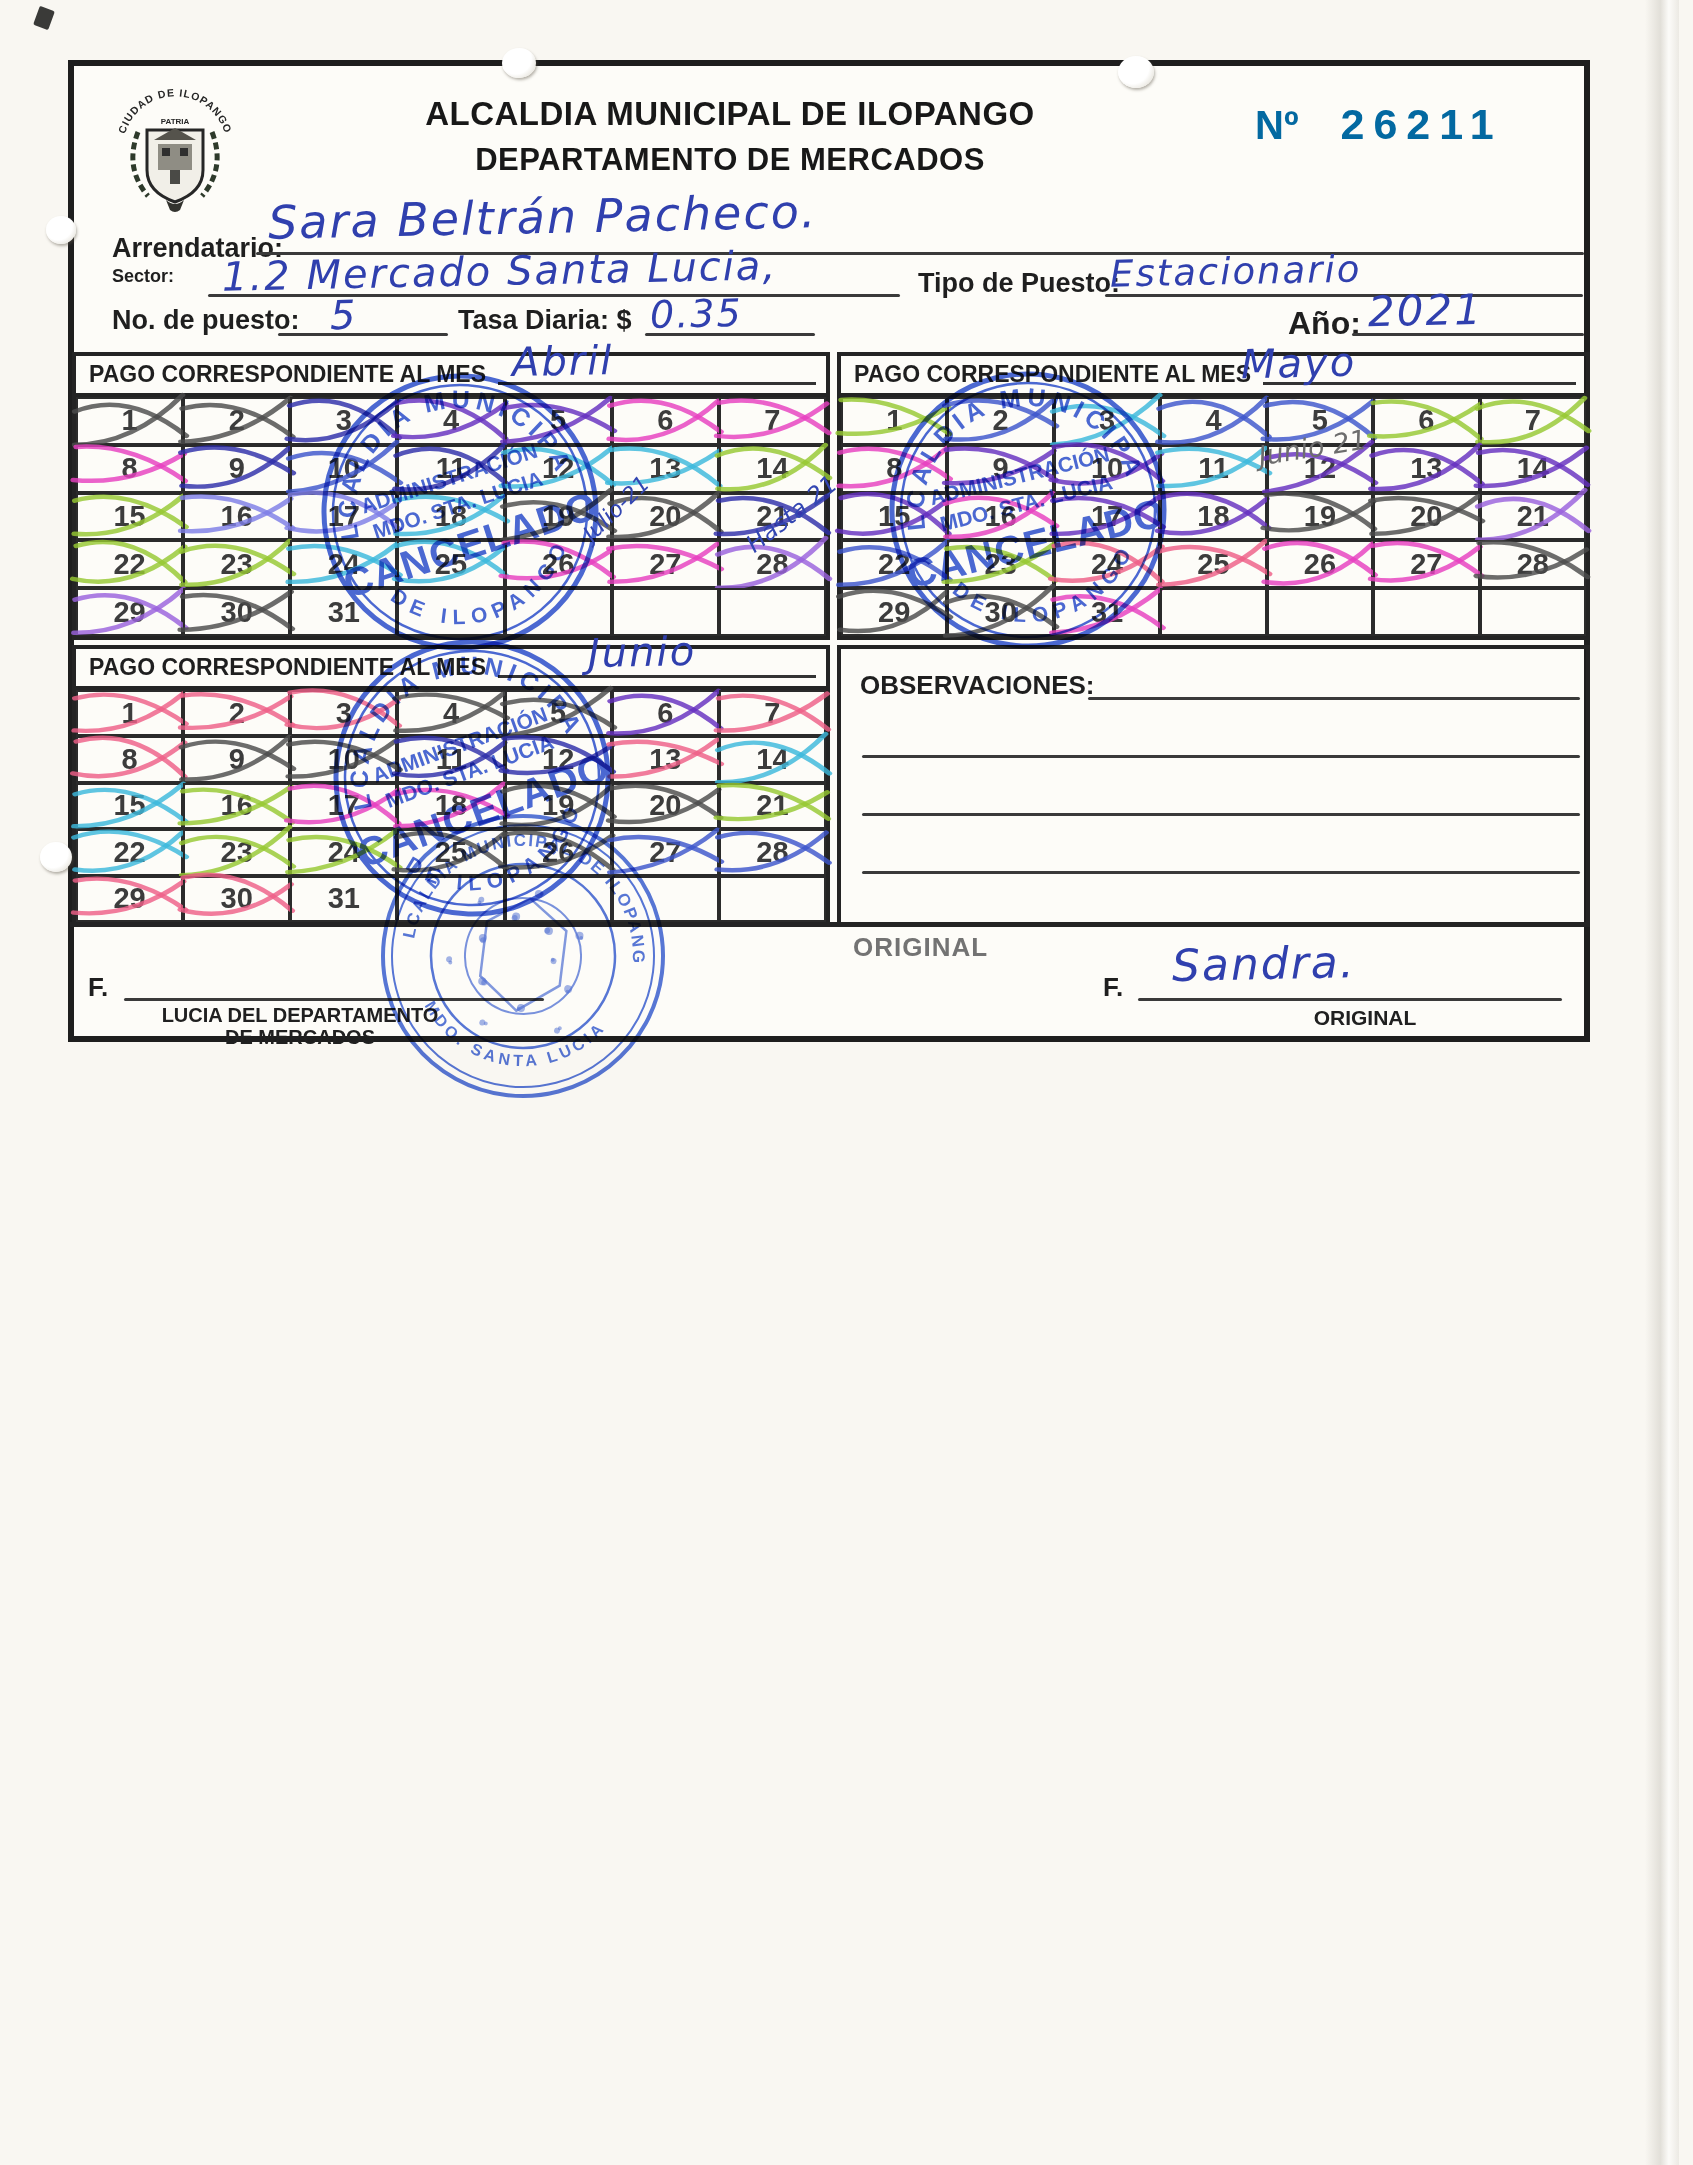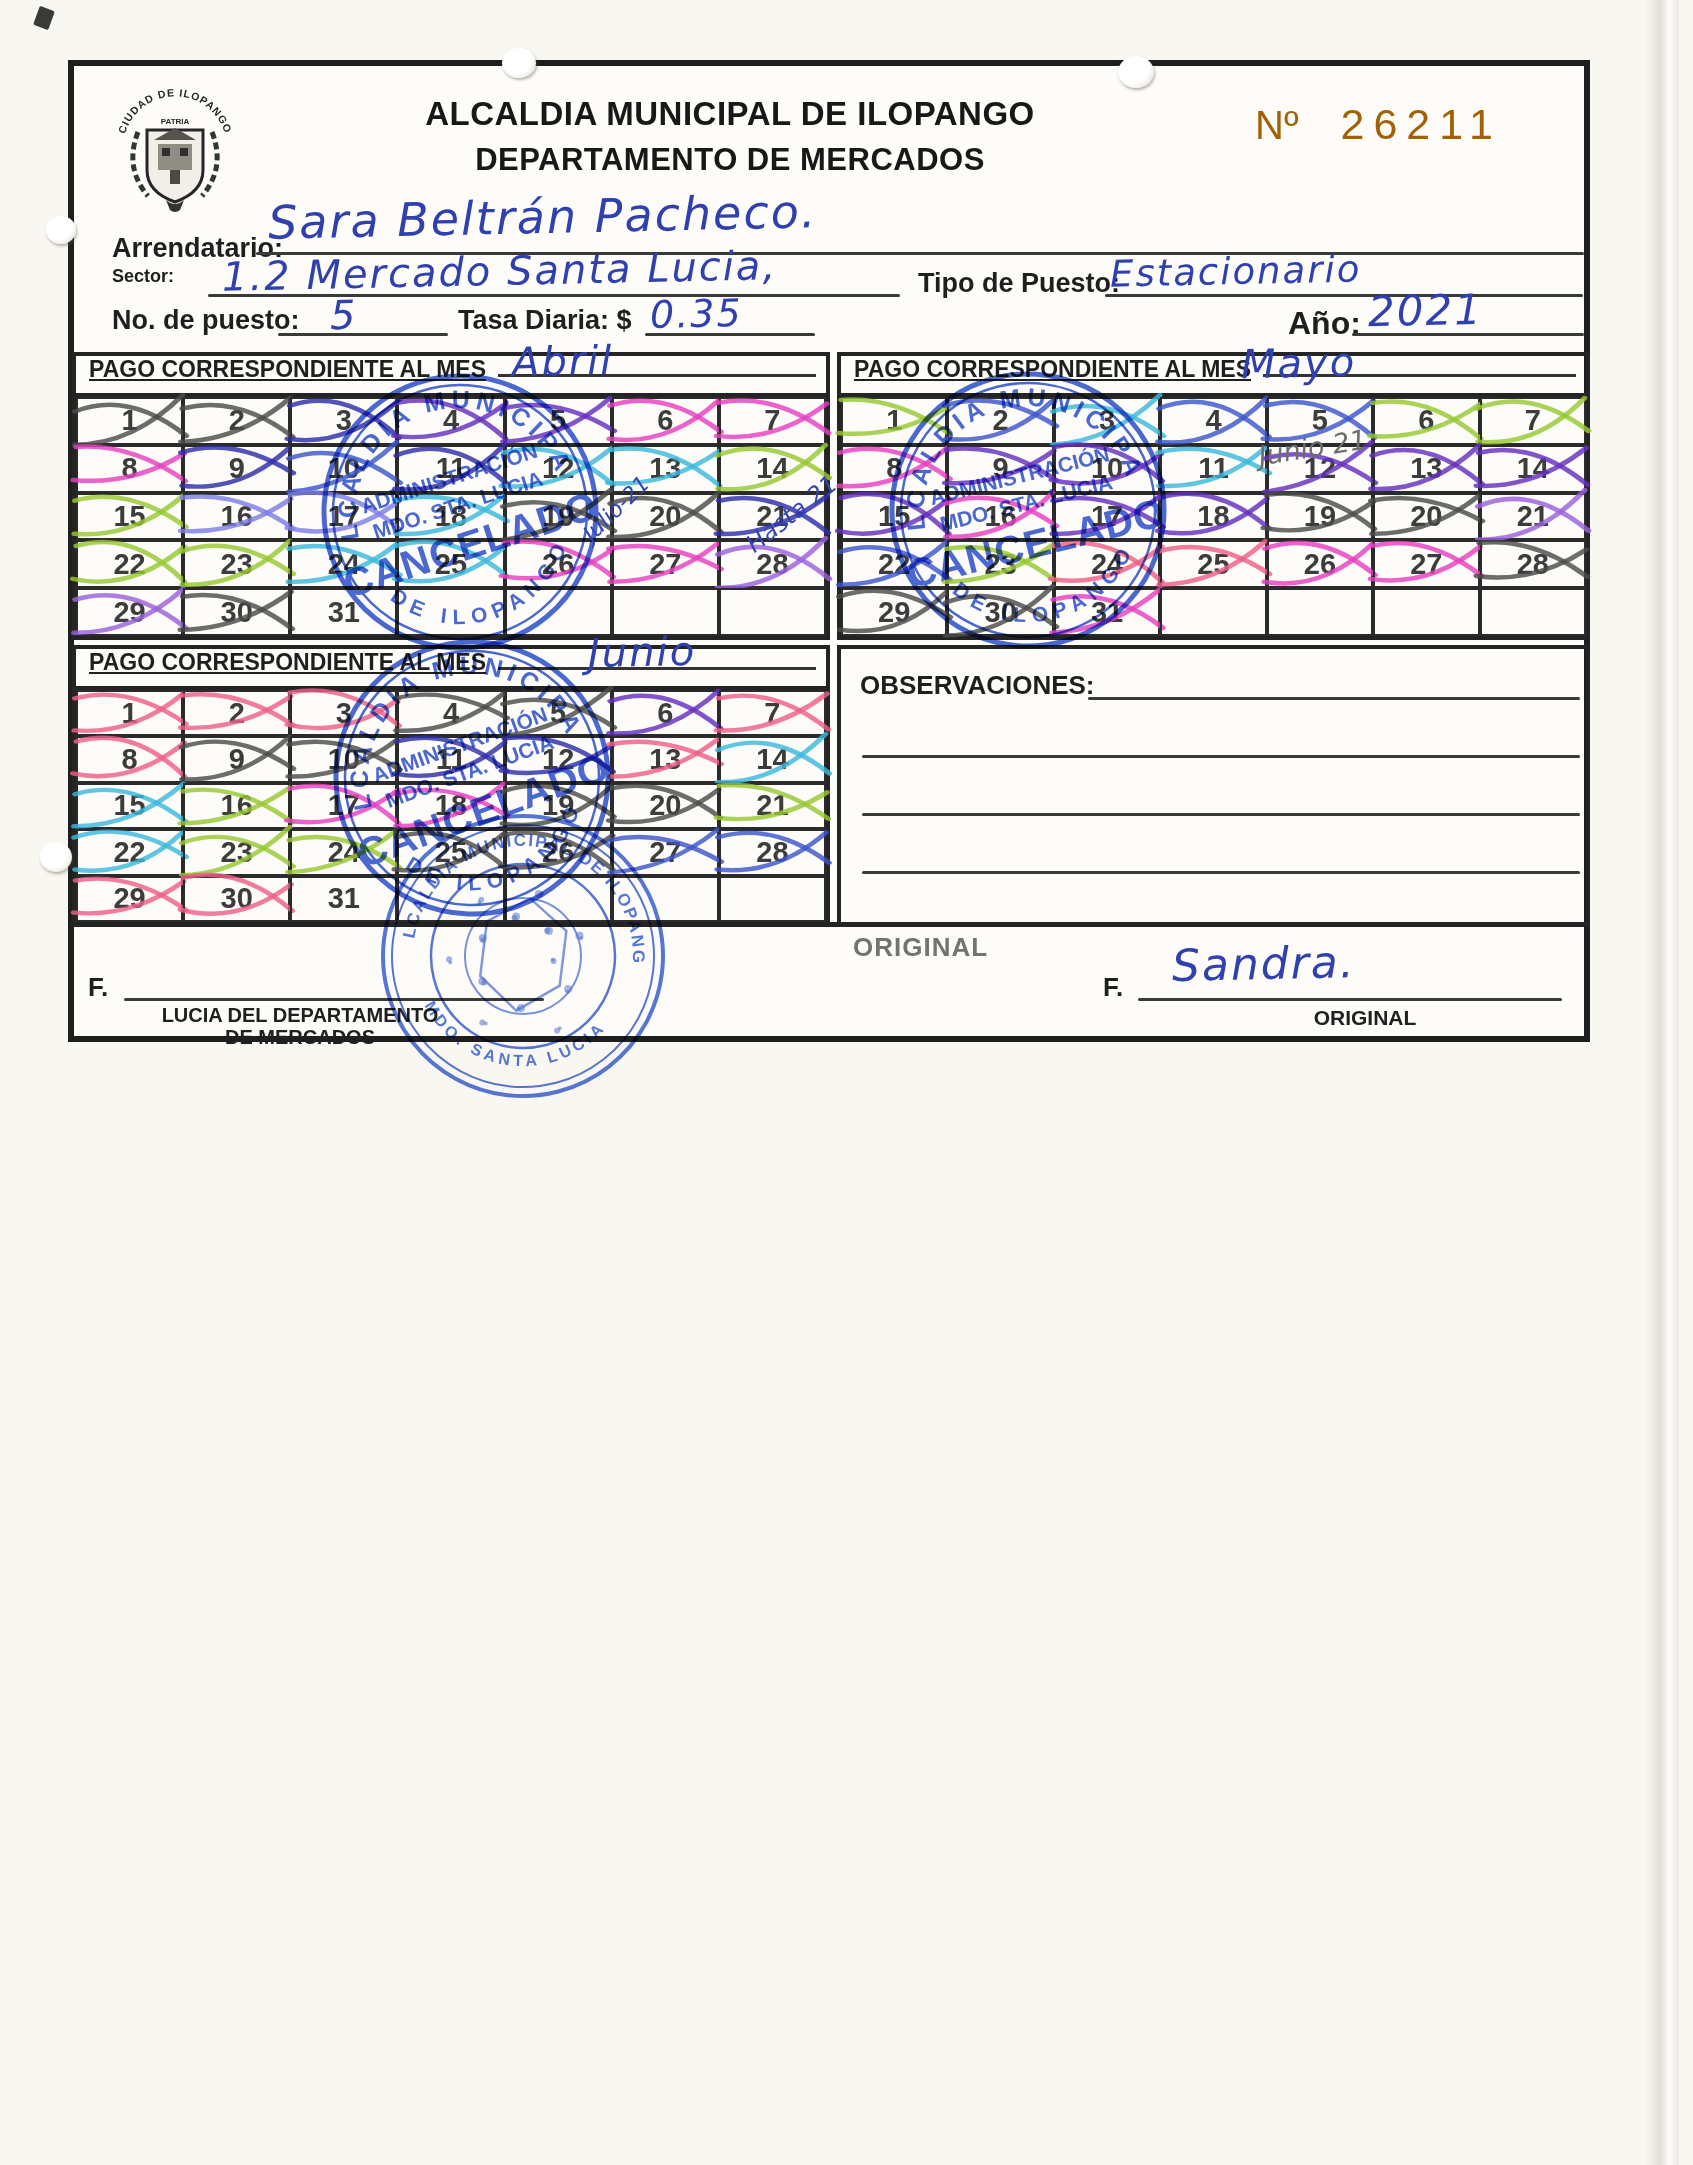--- a/index.html
+++ b/index.html
@@ -16,28 +16,28 @@
   .lbl{color:#1f1f1f;font-weight:bold;}
   .wline{position:absolute;height:3px;background:#3a3a3a;border-radius:2px;}
 
   
   .hw{font-family:"DejaVu Sans",sans-serif;font-style:italic;color:#3040ae;letter-spacing:2px;white-space:nowrap;transform:rotate(-1.2deg);}
 
   
   #title-block{left:340px;top:95px;width:780px;text-align:center;color:#181818;}
   #title-block .t1{font-size:33px;font-weight:bold;letter-spacing:.5px;}
   #title-block .t2{font-size:31px;font-weight:bold;margin-top:9px;letter-spacing:.5px;}
-  #receipt-no{left:1255px;top:100px;color:#a16207;font-weight:normal;}
+  #receipt-no{left:1255px;top:100px;color:#0369a1;font-weight:bold;}
   #receipt-no .nsym{font-size:40px;margin-right:42px;}
   #receipt-no .nval{font-size:43px;letter-spacing:9px;}
 
   
   .calbox{position:absolute;border:4px solid #242424;box-sizing:border-box;background:transparent;}
-  .cal-head{position:absolute;top:0;left:0;right:0;height:41px;border-bottom:4px solid #242424;display:flex;
-    font-weight:bold;font-size:23px;color:#1f1f1f;padding-left:13px;box-sizing:border-box;text-decoration:underline;}
+  .cal-head{position:absolute;top:0;left:0;right:0;height:41px;border-bottom:4px solid #242424;display:flex;align-items:center;
+    font-weight:bold;font-size:23px;color:#1f1f1f;padding-left:13px;box-sizing:border-box;}
   .cal-head .mline{flex:1;height:3px;background:#333;margin:18px 10px 0 12px;}
   .cal-grid{position:absolute;left:0;right:0;top:41px;bottom:0;display:grid;grid-template-columns:repeat(7,1fr);grid-template-rows:repeat(5,1fr);}
   .cell{border:2px solid #2b2b2b;position:relative;display:flex;align-items:center;justify-content:center;overflow:visible;}
   .dnum{font-size:29px;font-weight:bold;color:#3c3c3c;}
   .xm{position:absolute;left:-9%;top:-10%;width:118%;height:120%;overflow:visible;pointer-events:none;}
   .xm path{fill:none;stroke-width:4.6px;stroke-linecap:round;opacity:.82;}
   .month-hw{position:absolute;font-size:40px;z-index:3;}
 
   
   #obs-box{left:837px;top:645px;width:753px;height:281px;}

